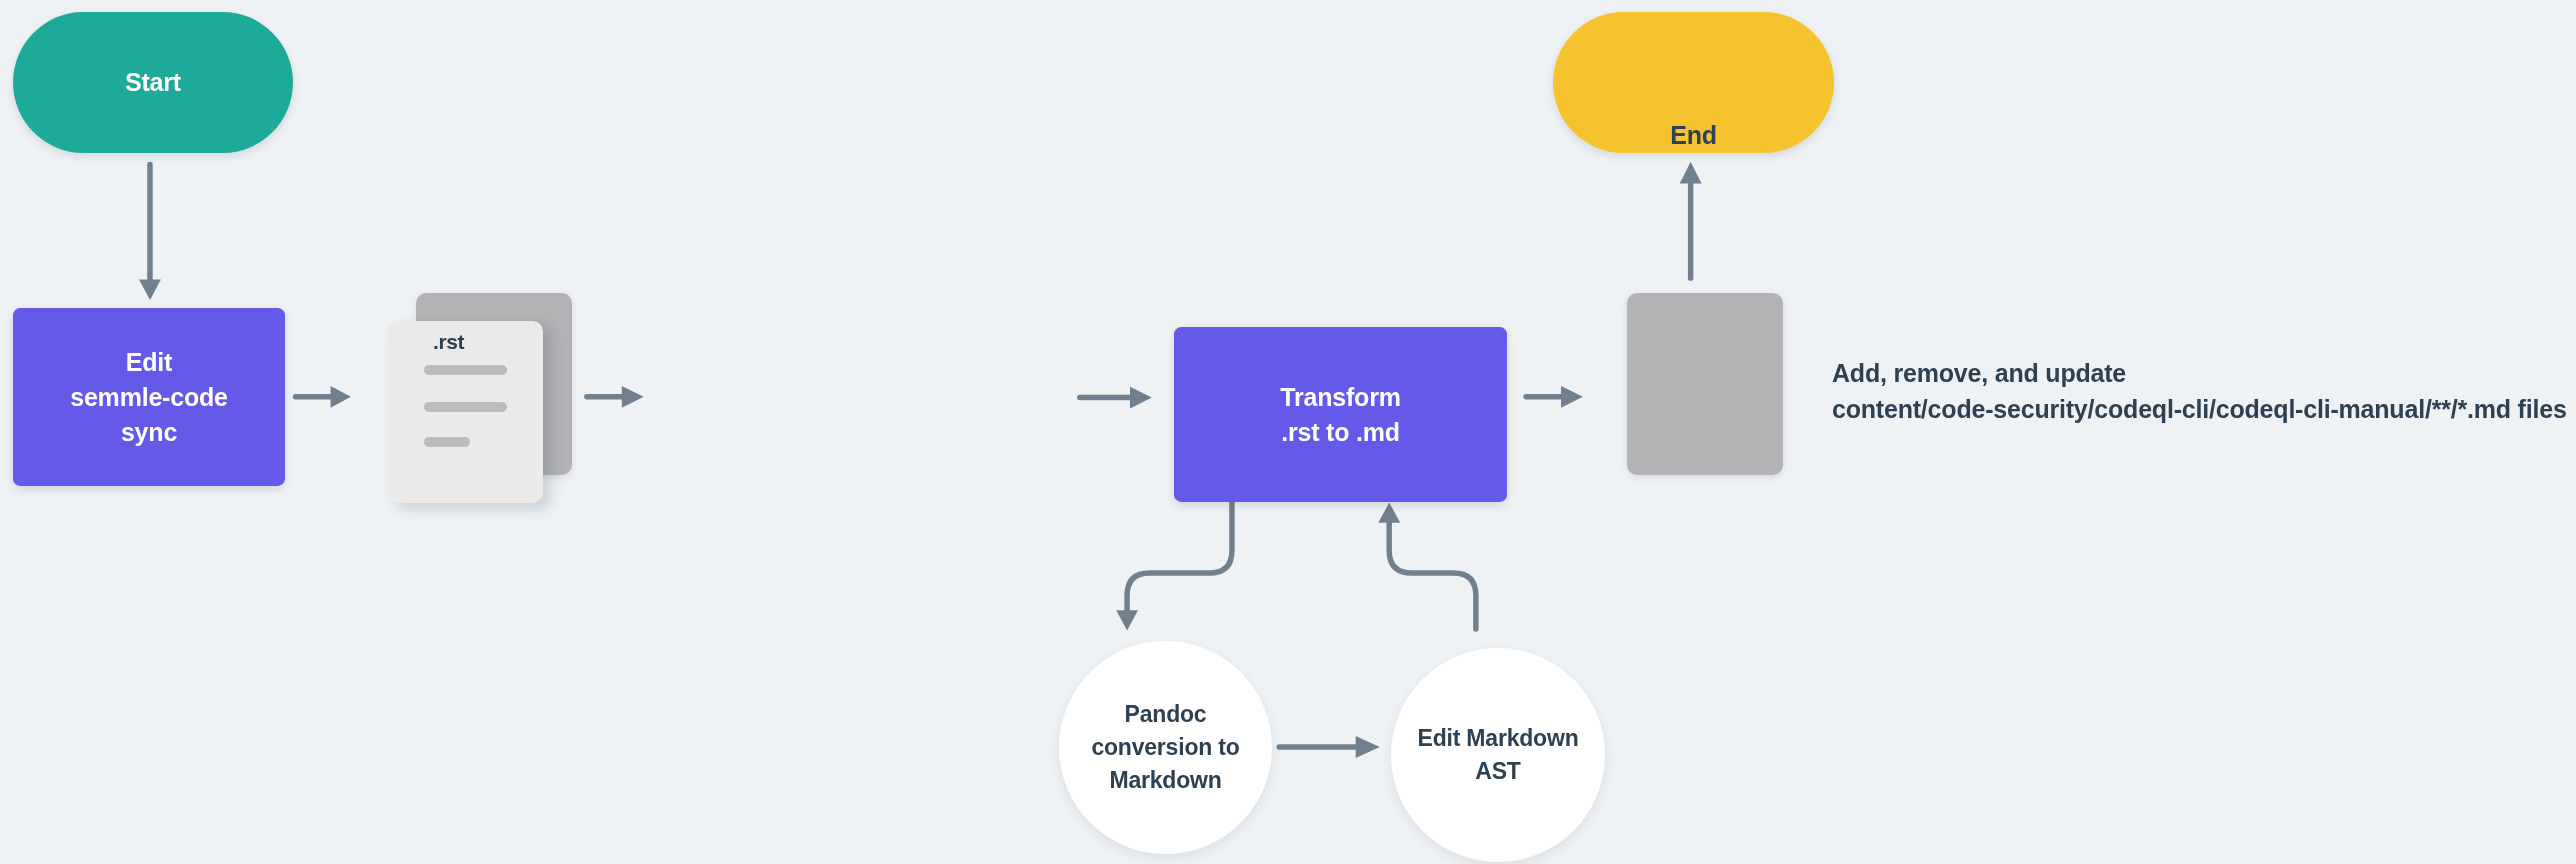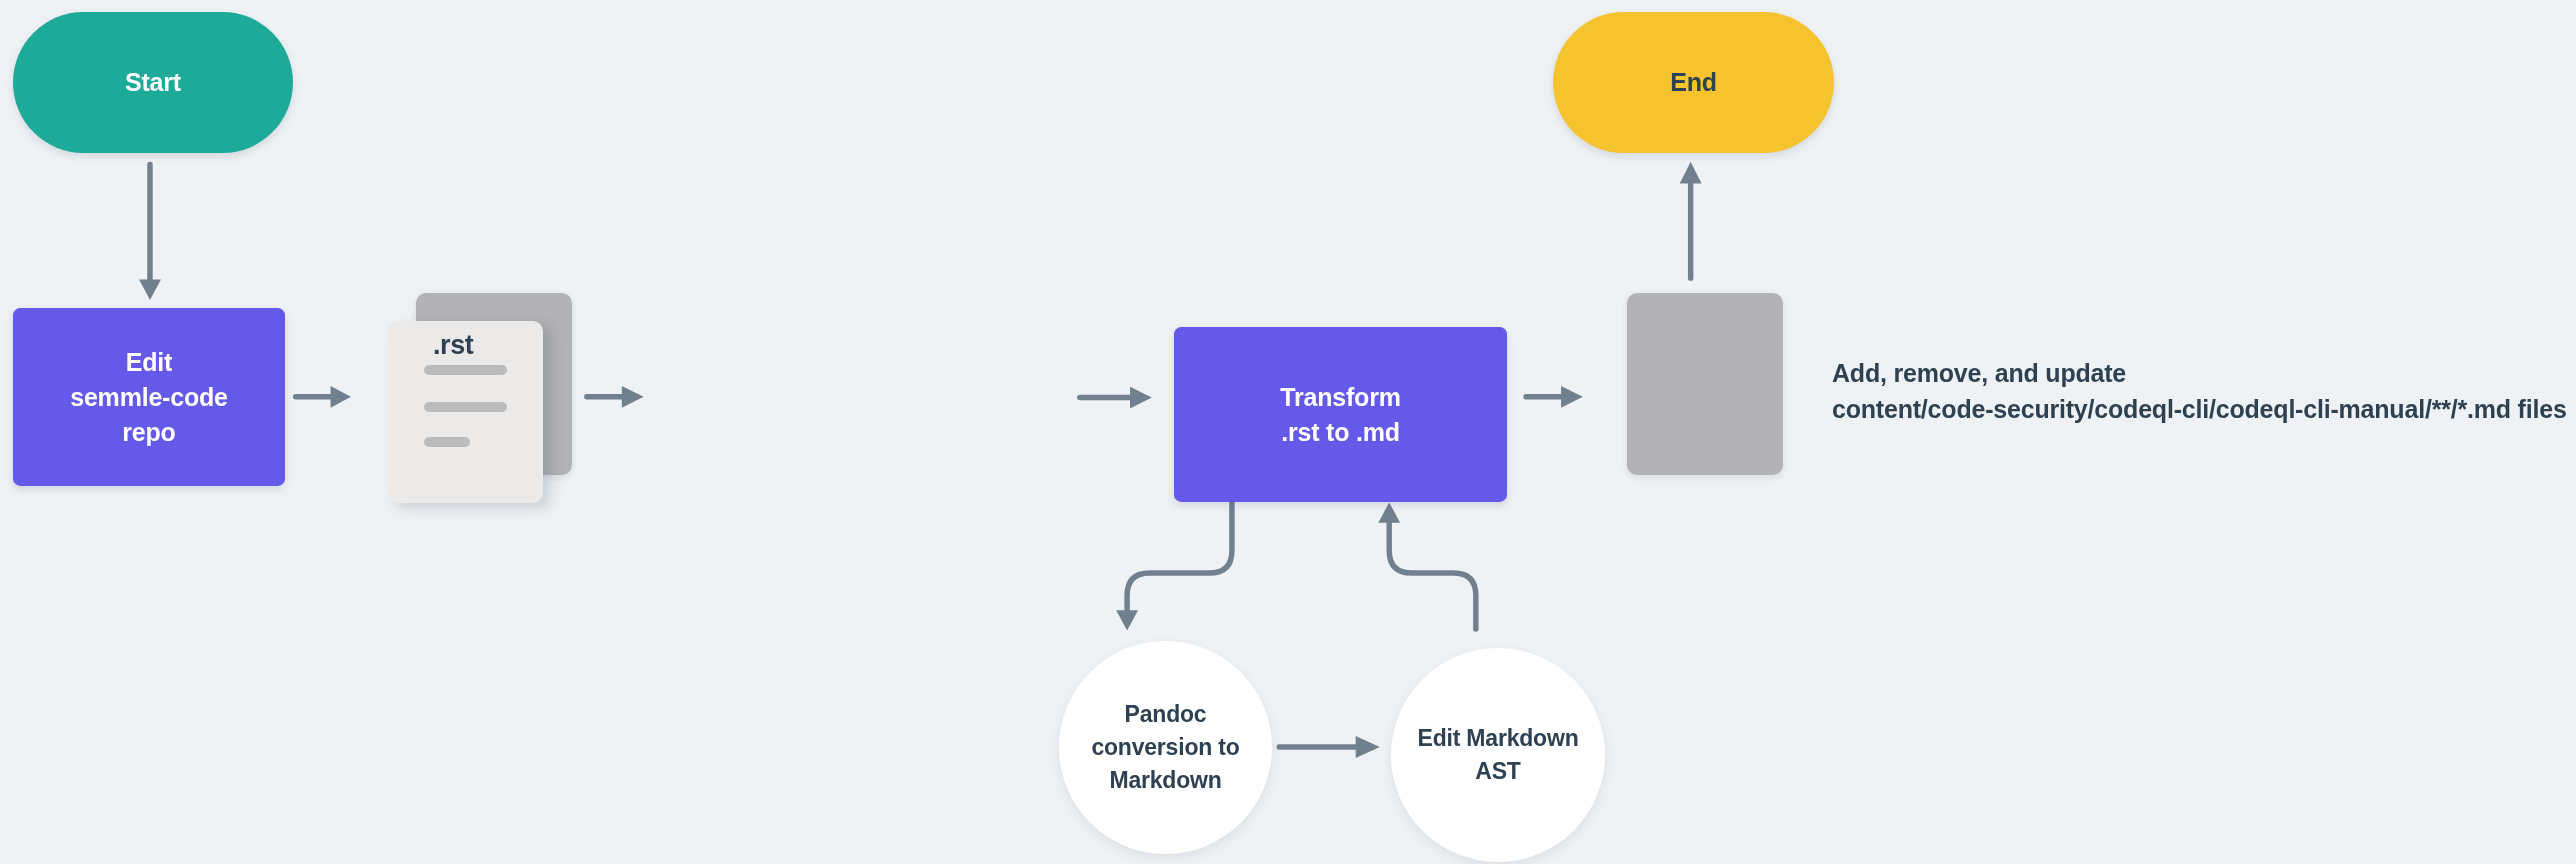--- a/index.html
+++ b/index.html
@@ -29,21 +29,21 @@
 
   .node{
     position:absolute;display:flex;flex-direction:column;
     align-items:center;justify-content:center;text-align:center;
     font-size:25px;line-height:35px;font-weight:600;letter-spacing:-0.2px;
   }
   .pill{
     border-radius:71px;box-shadow:0 3.6px 8.7px rgba(46,65,82,0.14);
   }
   .pill-start{left:13px;top:11.6px;width:280px;height:141px;background:var(--start);color:var(--text-light);}
-  .pill-end{left:1553px;top:11.6px;width:281px;height:141px;background:var(--end);color:var(--text-dark);}
+  .pill-end{left:1553px;top:11.6px;width:281px;height:141px;background:var(--end);color:var(--text-dark);justify-content:flex-end;}
   .process{
     background:var(--process);color:var(--text-light);border-radius:7.3px;
     box-shadow:0 3.6px 8.7px rgba(46,65,82,0.14);
   }
   .box-clone{left:13px;top:308px;width:272px;height:178px;}
   .box-run{left:665px;top:309px;width:398px;height:176px;}
   .box-transform{left:1174px;top:311px;width:333px;height:175px;margin-top:16px;}
 
   .circle{
     background:var(--circle-fill);border-radius:50%;
@@ -61,21 +61,21 @@
     background:var(--doc-back);border-radius:10.2px;
     box-shadow:0 2.9px 7.3px rgba(46,65,82,0.12);
   }
   .doc .page-front{
     position:absolute;left:0;top:28px;width:155px;height:182px;
     background:var(--doc-front);border-radius:10.2px;
     box-shadow:7.3px 5.8px 13px rgba(46,65,82,0.18);
   }
   .doc .doc-label{
     position:absolute;left:45px;top:8.7px;
-    font-size:27px;font-weight:600;color:var(--text-dark);letter-spacing:-0.4px;
+    font-size:21px;font-weight:600;color:var(--text-dark);letter-spacing:-0.4px;
   }
   .doc .doc-line{position:absolute;left:36px;height:10.2px;border-radius:5.1px;background:var(--doc-line);}
   .doc .line-1{top:44px;width:83px;}
   .doc .line-2{top:81px;width:83px;}
   .doc .line-3{top:116px;width:46px;}
 
   .annotation{
     position:absolute;left:1832px;top:355px;
     font-size:25px;line-height:36px;font-weight:600;letter-spacing:-0.2px;
     color:var(--text-dark);white-space:nowrap;
@@ -125,21 +125,21 @@
     </g>
   </svg>
 
   <div class="node pill pill-start">
     <span>Start</span>
   </div>
 
   <div class="node process box-clone">
     <div>Edit</div>
     <div>semmle-code</div>
-    <div>repo</div>
+    <div>sync</div>
   </div>
 
   <div class="doc doc-rst">
     <div class="page-back"></div>
     <div class="page-front">
       <div class="doc-label">.rst</div>
       <div class="doc-line line-1"></div>
       <div class="doc-line line-2"></div>
       <div class="doc-line line-3"></div>
     </div>

